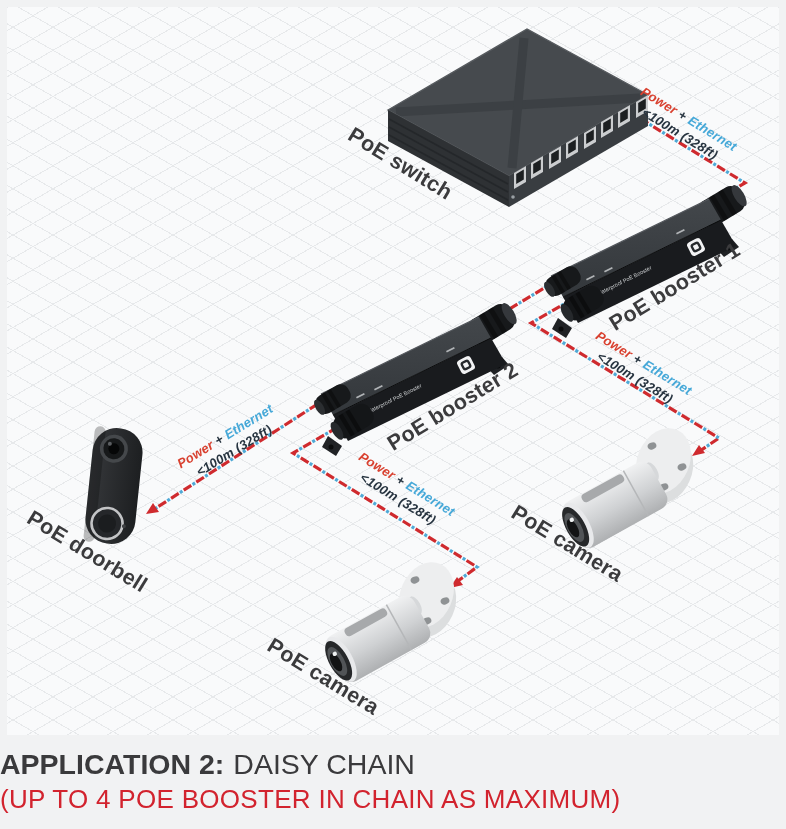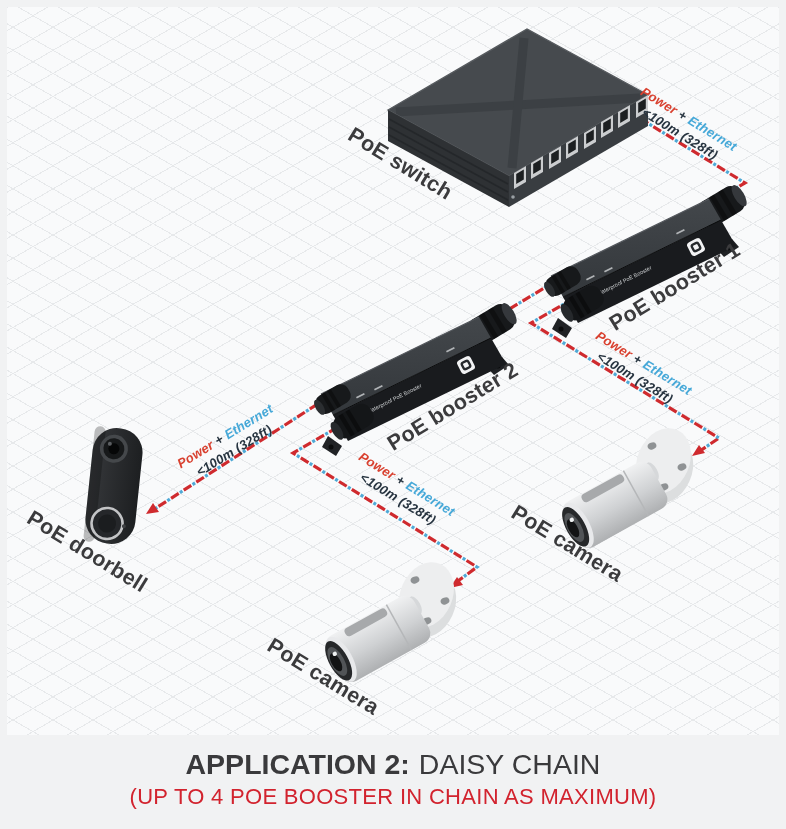--- a/index.html
+++ b/index.html
@@ -24,25 +24,25 @@
   .rot-ccw{transform:translate(-50%,-50%) rotate(-31.5deg);}
   .cable-label{
     position:absolute;white-space:nowrap;text-align:center;
     font-size:13px;font-weight:bold;font-style:italic;line-height:1.3;
     letter-spacing:0.2px;
   }
   .cable-label .pw{color:#d9402f;}
   .cable-label .pl{color:#273440;}
   .cable-label .eth{color:#45a8d8;}
   .cable-label .dist{color:#273440;}
-  .caption{position:absolute;left:0;top:748px;width:786px;text-align:center;color:#3a3a3c;}
+  .caption{position:absolute;left:0;top:748px;width:786px;color:#3a3a3c;}
   .caption .t1{font-size:28.5px;}
   .caption .t1 .bold{font-weight:bold;}
   .caption .t1 .reg{font-weight:normal;margin-left:9px;}
-  .caption .t2{font-size:22px;color:#d2232e;margin-top:3px;letter-spacing:0.3px;}
+  .caption .t2{font-size:26px;color:#d2232e;margin-top:3px;letter-spacing:0.3px;}
 </style>
 </head>
 <body>
 
 <div class="stage">
   <div class="grid"></div>
 
   <svg class="canvas" width="786" height="745" viewBox="0 0 786 745">
     <defs>
       <linearGradient id="gCam" x1="0" y1="0" x2="0" y2="1">

